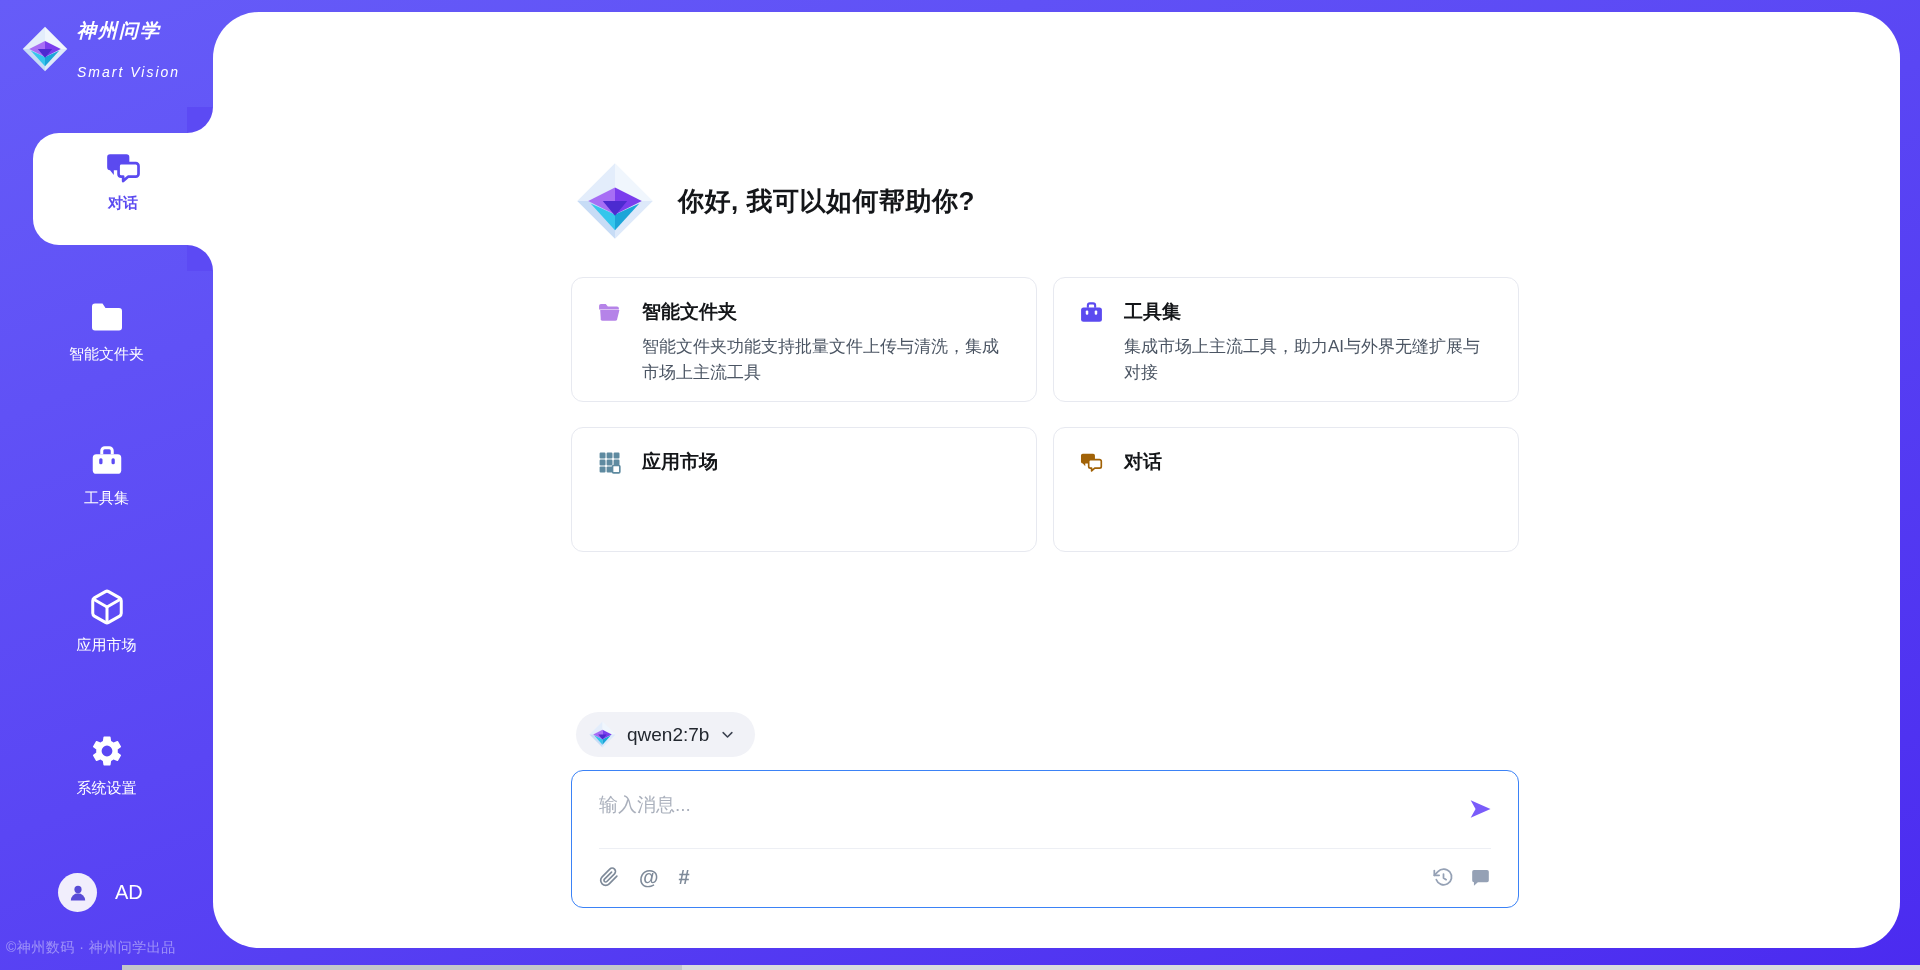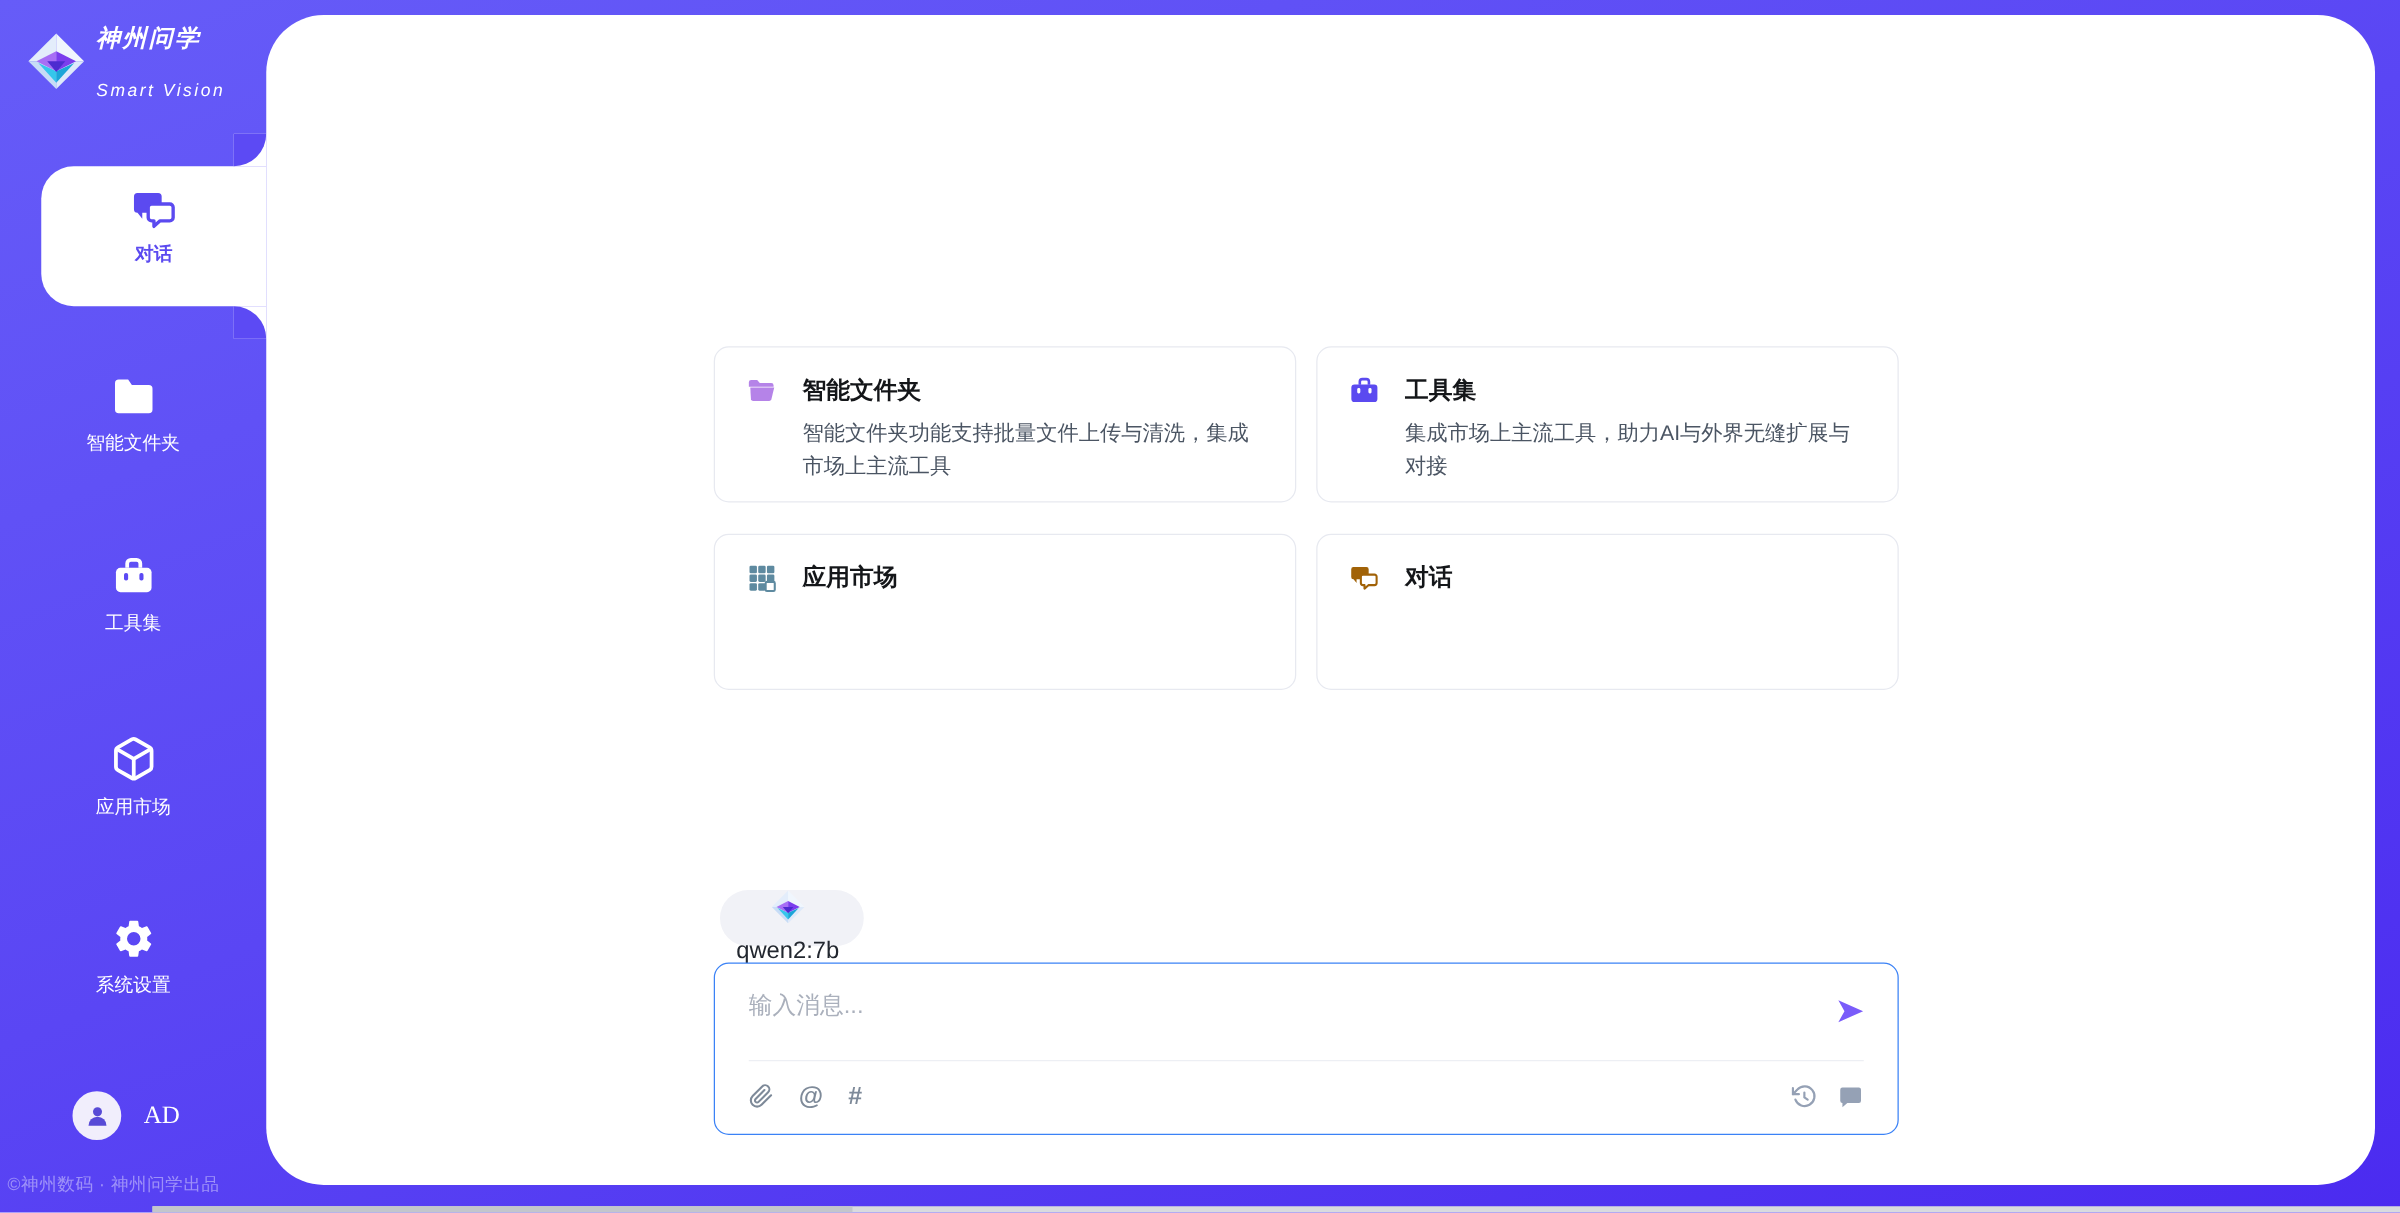--- a/index.html
+++ b/index.html
@@ -41,21 +41,21 @@
   .nav-item {
     position:absolute; left:0; width:213px;
     display:flex; flex-direction:column; align-items:center; gap:10px;
     color:#fff; font-size:15px; cursor:pointer;
   }
   .nav-folder  { top:299px; }
   .nav-tools   { top:443px; }
   .nav-market  { top:588px; }
   .nav-settings{ top:733px; }
 
-  .user-row { position:absolute; top:873px; left:58px; display:flex; align-items:center; gap:18px; cursor:pointer;font-family:Liberation Serif, serif; }
+  .user-row { position:absolute; top:873px; left:58px; display:flex; align-items:center; gap:18px; cursor:pointer; }
   .avatar { width:39px; height:39px; border-radius:50%; background:#f1eefc; display:flex; align-items:center; justify-content:center; }
   .user-name { color:#fff; font-size:20px; font-weight:500; }
   .copyright { position:absolute; left:6px; bottom:13px; color:rgba(255,255,255,0.42); font-size:14px; letter-spacing:.5px; }
 
   
   .greeting { position:absolute; left:363px; top:150px; display:flex; align-items:center; gap:24px; }
   .greeting-title { font-size:26px; font-weight:700; color:#141619; letter-spacing:.5px; }
 
   .cards {
     position:absolute; left:358px; top:265px; width:948px;
@@ -65,21 +65,21 @@
     height:125px; background:#fff; border:1px solid #e7e9f0; border-radius:12px;
     padding:21px 24px 0 25px; cursor:pointer;
   }
   .card-head { display:flex; align-items:center; gap:20px; }
   .card-title { font-size:19px; font-weight:700; color:#141619; }
   .card-desc { margin:9px 0 0 45px; font-size:17px; line-height:1.5; color:#4b5563; }
 
   .model-pill {
     position:absolute; left:363px; top:700px; height:45px;
     background:#f1f2f7; border-radius:23px;
-    display:inline-flex; align-items:center; gap:11px; padding:0 20px 0 13px; cursor:pointer;flex-direction:column;
+    display:inline-flex; align-items:center; gap:11px; padding:0 20px 0 13px; cursor:pointer;
   }
   .model-name { font-size:19px; color:#22272f; font-weight:500; }
 
   .composer {
     position:absolute; left:358px; top:758px; width:948px; height:138px;
     background:#fff; border:1px solid #3b82f6; border-radius:12px;
   }
   .composer-input {
     position:absolute; top:14px; left:27px; right:70px; height:40px;
     border:none; outline:none; font-size:19px; color:#374151; background:transparent;
@@ -190,20 +190,28 @@
       </svg>
     </div>
     <span class="user-name">AD</span>
   </div>
 
   <div class="copyright">©神州数码 · 神州问学出品</div>
 </div>
 
 <div class="main-panel">
 
+  <div class="greeting">
+    <span class="icon-gap">
+      <svg width="78" height="78" viewBox="0 0 64 64">
+          <use href="#gem"></use>
+        </svg>
+    </span>
+    <span class="greeting-title">你好, 我可以如何帮助你?</span>
+  </div>
 
   <div class="cards">
 
     <div class="card">
       <div class="card-head">
         <span class="icon-gap">
           <svg width="25" height="25" viewBox="0 0 24 24">
             <path d="M2 8.2V5.6a1.8 1.8 0 0 1 1.8-1.8h4.6l2 2.4h8.8A1.8 1.8 0 0 1 21 8v1H2z" fill="#b583e8"></path>
             <path d="M3.1 9.6h18.4l-2.2 9.1a1.8 1.8 0 0 1-1.7 1.3H5.3a1.8 1.8 0 0 1-1.7-1.3z" fill="#b583e8"></path>
           </svg>

